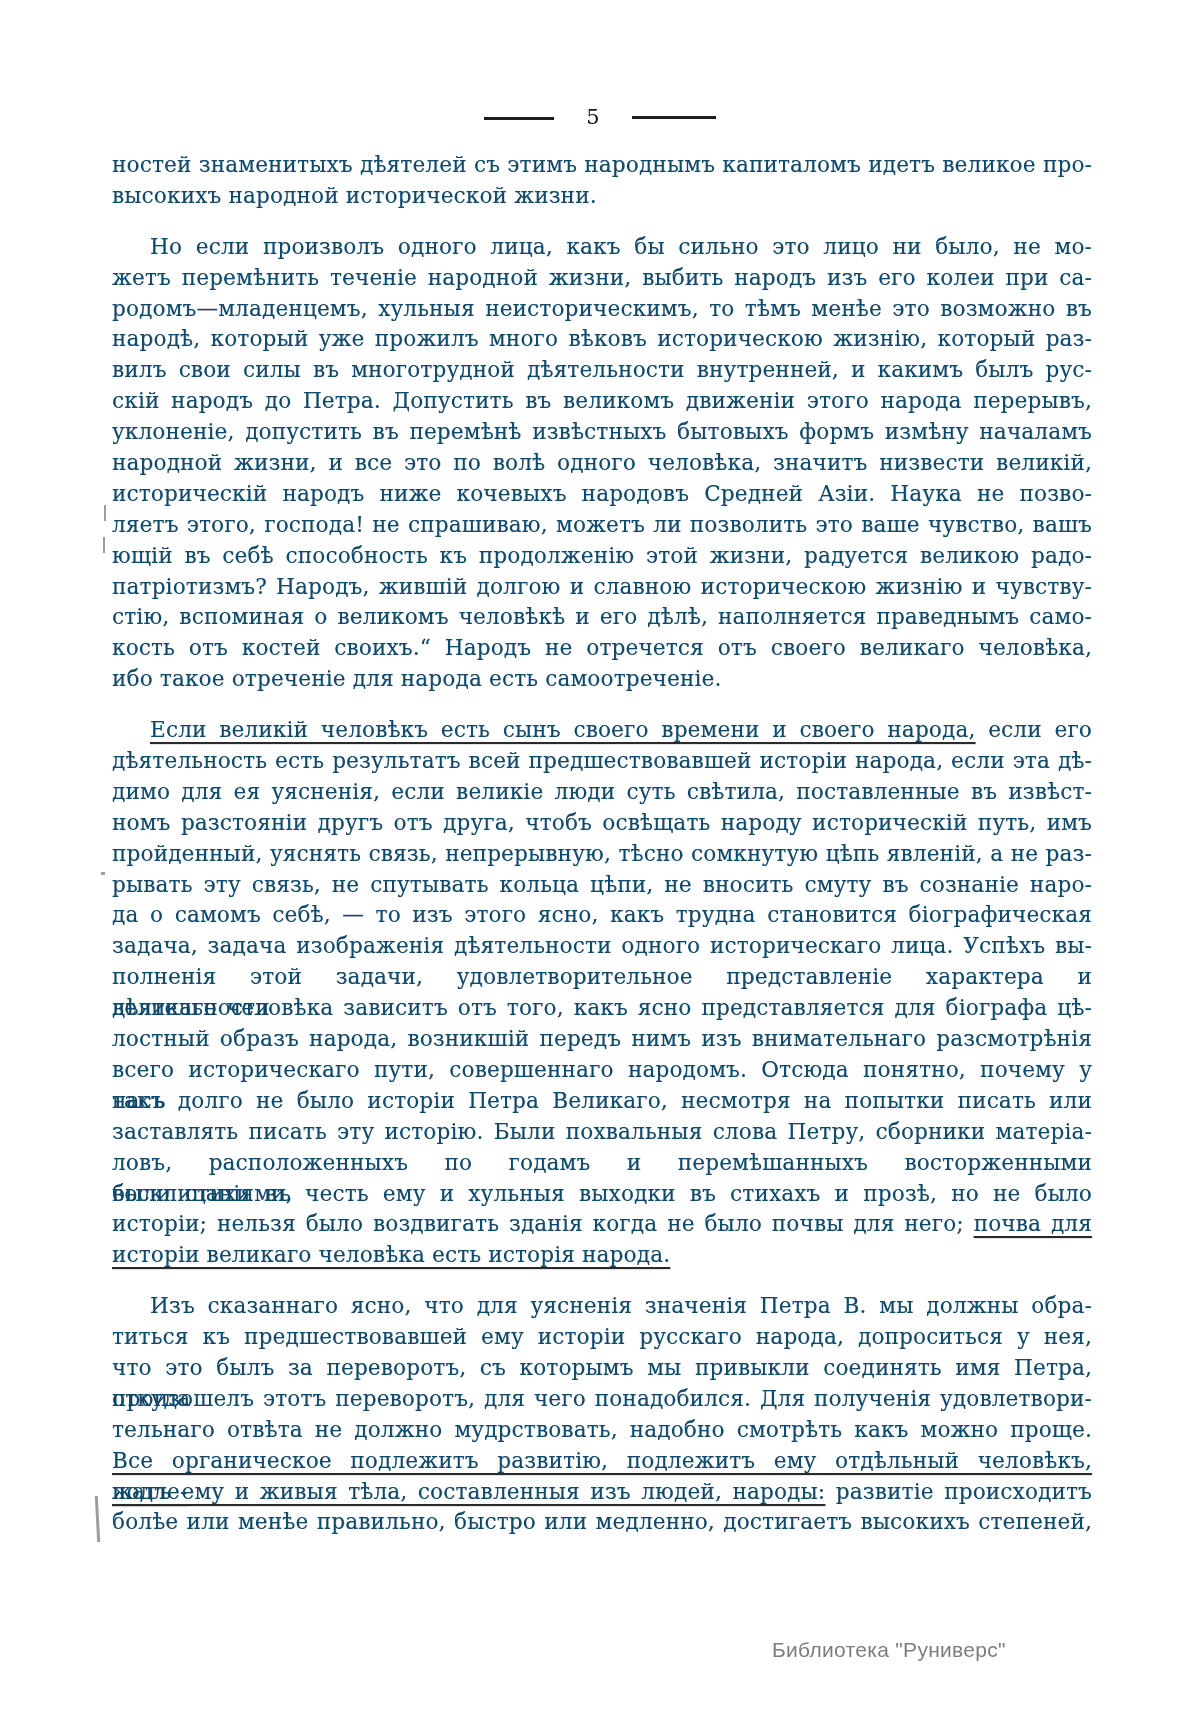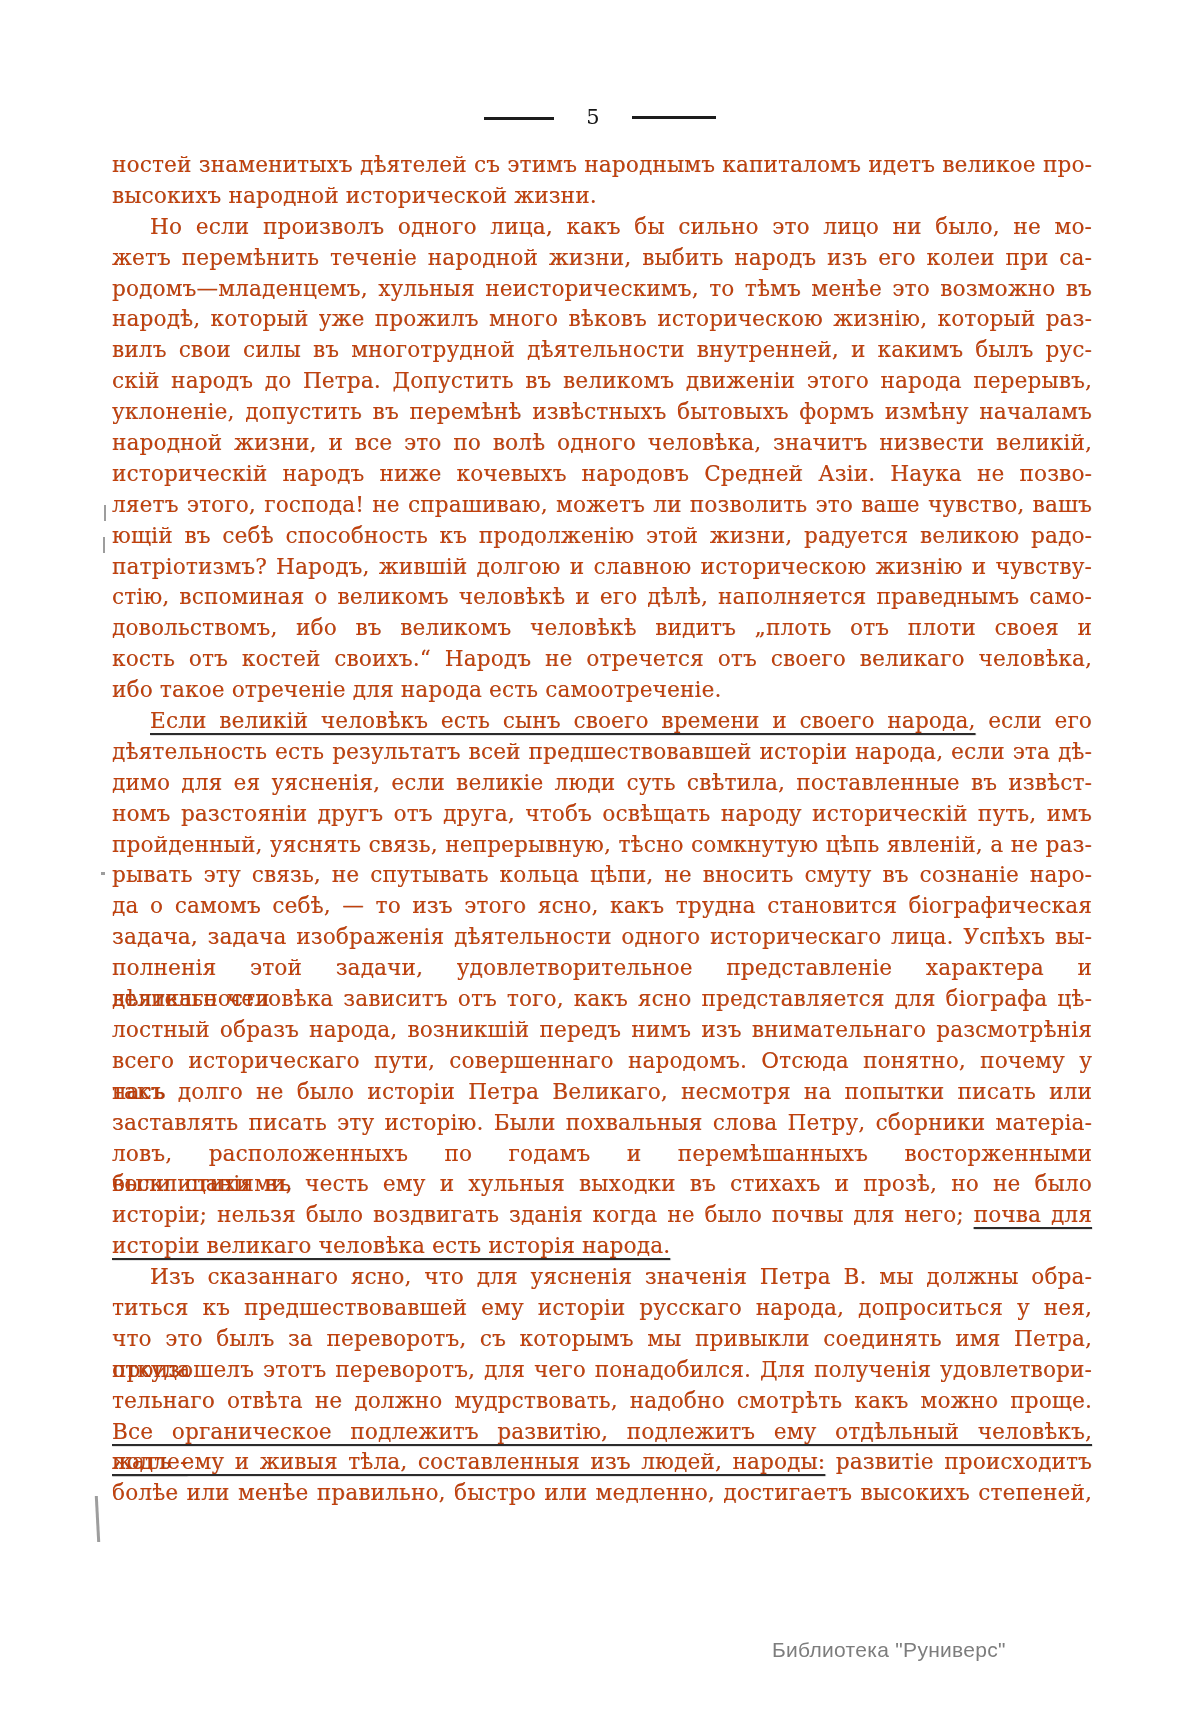--- a/index.html
+++ b/index.html
@@ -11,27 +11,27 @@
   .page-header {
     position:absolute; top:100px; left:0; width:1200px; height:34px;
     display:flex; justify-content:center; align-items:center; gap:30px;
   }
   .header-rule { width:70px; height:0; border-top:3px solid #1c1c1c; }
   .header-rule.left  { transform:translateY(1px); }
   .header-rule.right { width:84px; }
   .page-number { font-size:21px; color:#161616; line-height:1; padding:0 2px; }
   .text-block {
     position:absolute; left:112px; top:150px; width:980px;
-    font-size:21.5px; line-height:30.9px; color:#c2410c;
+    font-size:21.5px; line-height:30.9px; color:#0c4a6e;
     letter-spacing:0.2px;
     text-shadow:0.35px 0.35px 0 rgba(15,15,15,0.35);
   }
   .line { text-align:justify; text-align-last:justify; height:30.9px; overflow:visible; }
   .line.last { text-align-last:left; }
-  .line.indent { padding-left:38px; }
+  .line.indent { padding-left:38px;margin-top:20px; }
   .u {
     text-decoration:underline;
     text-decoration-thickness:2.2px;
     text-underline-offset:5px;
     text-decoration-color:#2b2b2b;
   }
   .scan-mark { position:absolute; background:#4c4c4c; opacity:0.55; }
   .mark-1 { left:104px; top:505px;  width:2px; height:16px; }
   .mark-2 { left:103px; top:537px;  width:2px; height:16px; }
   .mark-3 { left:101px; top:872px;  width:4px; height:3px;  }
@@ -60,21 +60,20 @@
     <div class="line"><span>народѣ, который уже прожилъ много вѣковъ историческою жизнію, который раз-</span></div>
     <div class="line"><span>вилъ свои силы въ многотрудной дѣятельности внутренней, и какимъ былъ рус-</span></div>
     <div class="line"><span>скій народъ до Петра. Допустить въ великомъ движеніи этого народа перерывъ,</span></div>
     <div class="line"><span>уклоненіе, допустить въ перемѣнѣ извѣстныхъ бытовыхъ формъ измѣну началамъ</span></div>
     <div class="line"><span>народной жизни, и все это по волѣ одного человѣка, значитъ низвести великій,</span></div>
     <div class="line"><span>историческій народъ ниже кочевыхъ народовъ Средней Азіи. Наука не позво-</span></div>
     <div class="line"><span>ляетъ этого, господа! не спрашиваю, можетъ ли позволить это ваше чувство, вашъ</span></div>
     <div class="line"><span>ющій въ себѣ способность къ продолженію этой жизни, радуется великою радо-</span></div>
     <div class="line"><span>патріотизмъ? Народъ, жившій долгою и славною историческою жизнію и чувству-</span></div>
     <div class="line"><span>стію, вспоминая о великомъ человѣкѣ и его дѣлѣ, наполняется праведнымъ само-</span></div>
-    <div class="line"><span>довольствомъ, ибо въ великомъ человѣкѣ видитъ „плоть отъ плоти своея и</span></div>
     <div class="line"><span>кость отъ костей своихъ.“ Народъ не отречется отъ своего великаго человѣка,</span></div>
     <div class="line last"><span>ибо такое отреченіе для народа есть самоотреченіе.</span></div>
     <div class="line indent"><span class="u">Если великій человѣкъ есть сынъ своего времени и своего народа,</span><span> если его</span></div>
     <div class="line"><span>дѣятельность есть результатъ всей предшествовавшей исторіи народа, если эта дѣ-</span></div>
     <div class="line"><span>димо для ея уясненія, если великіе люди суть свѣтила, поставленные въ извѣст-</span></div>
     <div class="line"><span>номъ разстояніи другъ отъ друга, чтобъ освѣщать народу историческій путь, имъ</span></div>
     <div class="line"><span>пройденный, уяснять связь, непрерывную, тѣсно сомкнутую цѣпь явленій, а не раз-</span></div>
     <div class="line"><span>рывать эту связь, не спутывать кольца цѣпи, не вносить смуту въ сознаніе наро-</span></div>
     <div class="line"><span>да о самомъ себѣ, — то изъ этого ясно, какъ трудна становится біографическая</span></div>
     <div class="line"><span>задача, задача изображенія дѣятельности одного историческаго лица. Успѣхъ вы-</span></div>

